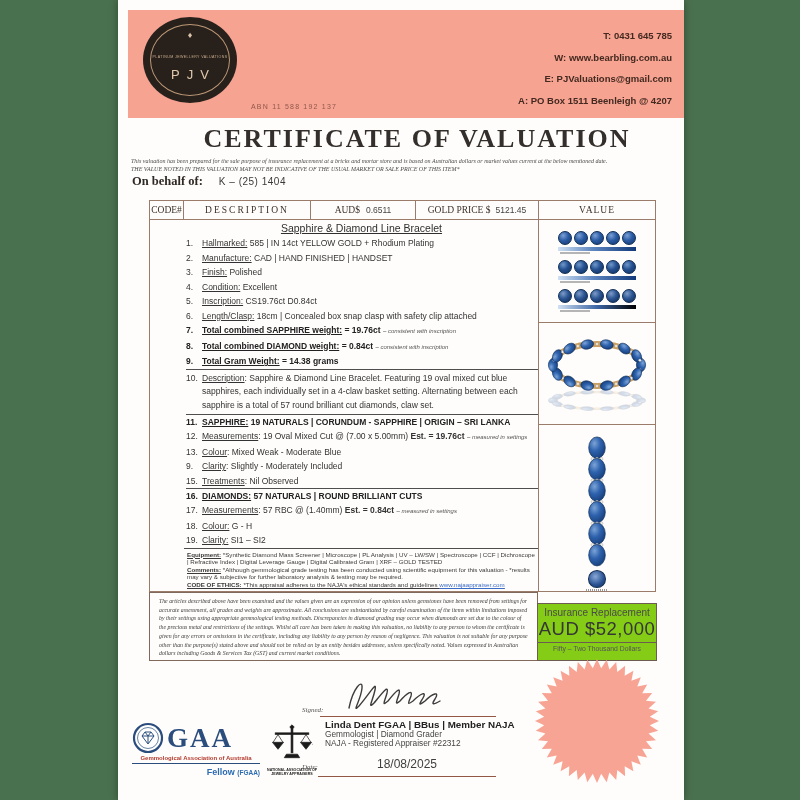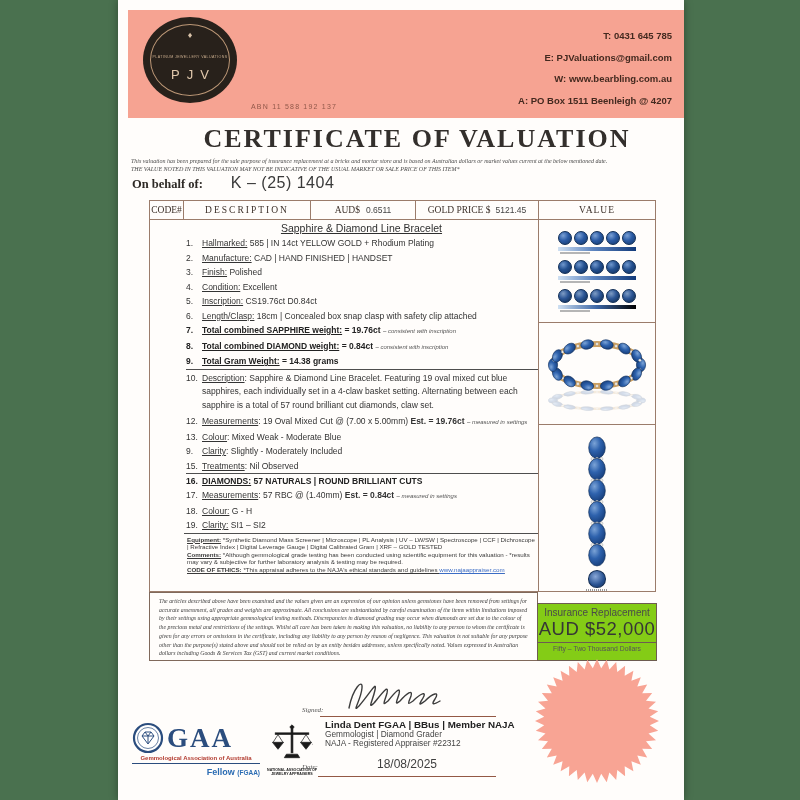--- a/index.html
+++ b/index.html
@@ -13,21 +13,21 @@
   .logo .dia{position:absolute;top:14px;width:100%;text-align:center;color:#d8c2a8;font-size:9px;line-height:9px}
   .logo .rt{position:absolute;top:38px;width:100%;text-align:center;color:#c9ac8d;font-size:3.6px;letter-spacing:.4px;white-space:nowrap}
   .logo .init{position:absolute;top:50px;width:100%;text-align:center;color:#e2c9ad;font-size:13px;letter-spacing:7px;text-indent:7px}
   .brand{position:absolute;left:122px;top:12px;color:#fff;font-size:21px;line-height:27px;letter-spacing:8px;white-space:nowrap}
   .abn{position:absolute;left:123px;top:93px;color:rgba(110,62,48,.75);font-size:7px;letter-spacing:1.2px}
   .contact{position:absolute;right:12px;top:15px;text-align:right;color:#43291f;font-weight:bold;font-size:9.5px;line-height:21.5px;white-space:nowrap}
   
   .title{position:absolute;left:16px;top:124px;width:100%;text-align:center;font-family:"Liberation Serif",serif;font-weight:bold;font-size:26px;letter-spacing:2px;color:#332f2c}
   .disc{position:absolute;left:13px;top:157px;width:552px;font-family:"Liberation Serif",serif;font-style:italic;font-size:6px;line-height:8px;color:#4a4a4a}
   .behalf{position:absolute;left:14px;top:174px;font-family:"Liberation Serif",serif;font-weight:bold;font-size:12.5px;color:#2e2a26}
-  .behalf .bv{font-family:"Liberation Sans",sans-serif;font-weight:normal;font-size:16px;color:#3a3a3a;margin-left:28px;letter-spacing:.5px}
+  .behalf .bv{font-family:"Liberation Sans",sans-serif;font-weight:normal;font-size:10px;color:#3a3a3a;margin-left:16px;letter-spacing:.5px}
   
   .tbl{position:absolute;left:31px;top:200px;width:507px;height:392px;border:1.2px solid #9b7c6b;box-sizing:border-box}
   .thead{display:flex;height:19px;border-bottom:1.2px solid #9b7c6b;font-family:"Liberation Serif",serif;color:#3d312a;box-sizing:border-box}
   .thead>div{display:flex;align-items:center;justify-content:center;box-sizing:border-box;border-right:1.2px solid #9b7c6b}
   .th-code{width:34px}.th-desc{width:127px;letter-spacing:2px}.th-aud{width:105px;gap:6px}.th-gold{width:123px;gap:5px}.th-value{flex:1;border-right:none!important;letter-spacing:1px}
   .thead .lab{font-size:9.5px}.thead .num2{font-family:"Liberation Sans",sans-serif;font-size:8.5px;color:#444}
   .tbody{position:relative;height:371px}
   .code-cell{position:absolute;left:0;top:0;bottom:0;width:34px;border-right:1.2px solid #9b7c6b;text-align:center;font-size:10px;color:#3a3a3a;padding-top:4px;box-sizing:border-box}
   .mid{position:absolute;left:34px;top:0;bottom:0;width:355px;box-sizing:border-box}
   .vcol{position:absolute;right:0;top:0;bottom:0;width:117px;border-left:1.2px solid #9b7c6b;box-sizing:border-box}
@@ -99,22 +99,22 @@
     <div class="hd">
       <div class="logo">
         <div class="ring"></div>
         <div class="dia">♦</div>
         <div class="rt">PLATINUM JEWELLERY VALUATIONS</div>
         <div class="init">PJV</div>
       </div>
       <div class="abn">ABN 11 588 192 137</div>
       <div class="contact">
         <div>T: 0431 645 785</div>
+        <div>W: www.bearbling.com.au</div>
         <div>E: PJValuations@gmail.com</div>
-        <div>W: www.bearbling.com.au</div>
         <div>A: PO Box 1511 Beenleigh @ 4207</div>
       </div>
     </div>
 
     <div class="title">CERTIFICATE OF VALUATION</div>
     <div class="disc">
       <div>This valuation has been prepared for the sale purpose of insurance replacement at a bricks and mortar store and is based on Australian dollars or market values current at the below mentioned date.</div>
       <div>THE VALUE NOTED IN THIS VALUATION MAY NOT BE INDICATIVE OF THE USUAL MARKET OR SALE PRICE OF THIS ITEM*</div>
     </div>
     <div class="behalf">
@@ -171,20 +171,24 @@
                 <span class="num">8.</span>
                 <span class="itxt"><span class="ul">Total combined DIAMOND weight:</span><span> = 0.84ct </span><span class="note">– consistent with inscription</span></span>
               </div>
               <div class="item-row bold">
                 <span class="num">9.</span>
                 <span class="itxt"><span class="ul">Total Gram Weight:</span><span> = 14.38 grams</span></span>
               </div>
               <div class="item-row sec wrap">
                 <span class="num">10.</span>
                 <span class="itxt"><span class="ul">Description</span><span>: Sapphire &amp; Diamond Line Bracelet. Featuring 19 oval mixed cut blue sapphires, each individually set in a 4-claw basket setting. Alternating between each sapphire is a total of 57 round brilliant cut diamonds, claw set.</span></span>
+              </div>
+              <div class="item-row bold sec">
+                <span class="num">11.</span>
+                <span class="itxt"><span class="ul">SAPPHIRE:</span><span> 19 NATURALS | CORUNDUM - SAPPHIRE | ORIGIN – SRI LANKA</span></span>
               </div>
               <div class="item-row">
                 <span class="num">12.</span>
                 <span class="itxt"><span class="ul">Measurements</span><span>: 19 Oval Mixed Cut @ (7.00 x 5.00mm) </span><span class="bb">Est. = 19.76ct </span><span class="note">– measured in settings</span></span>
               </div>
               <div class="item-row">
                 <span class="num">13.</span>
                 <span class="itxt"><span class="ul">Colour</span><span>: Mixed Weak - Moderate Blue</span></span>
               </div>
               <div class="item-row">

